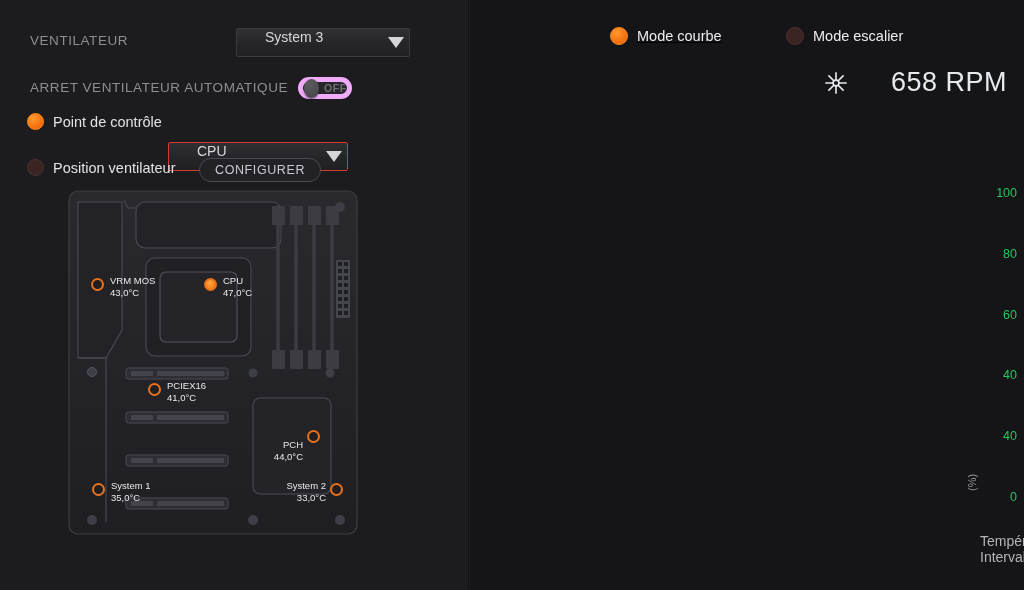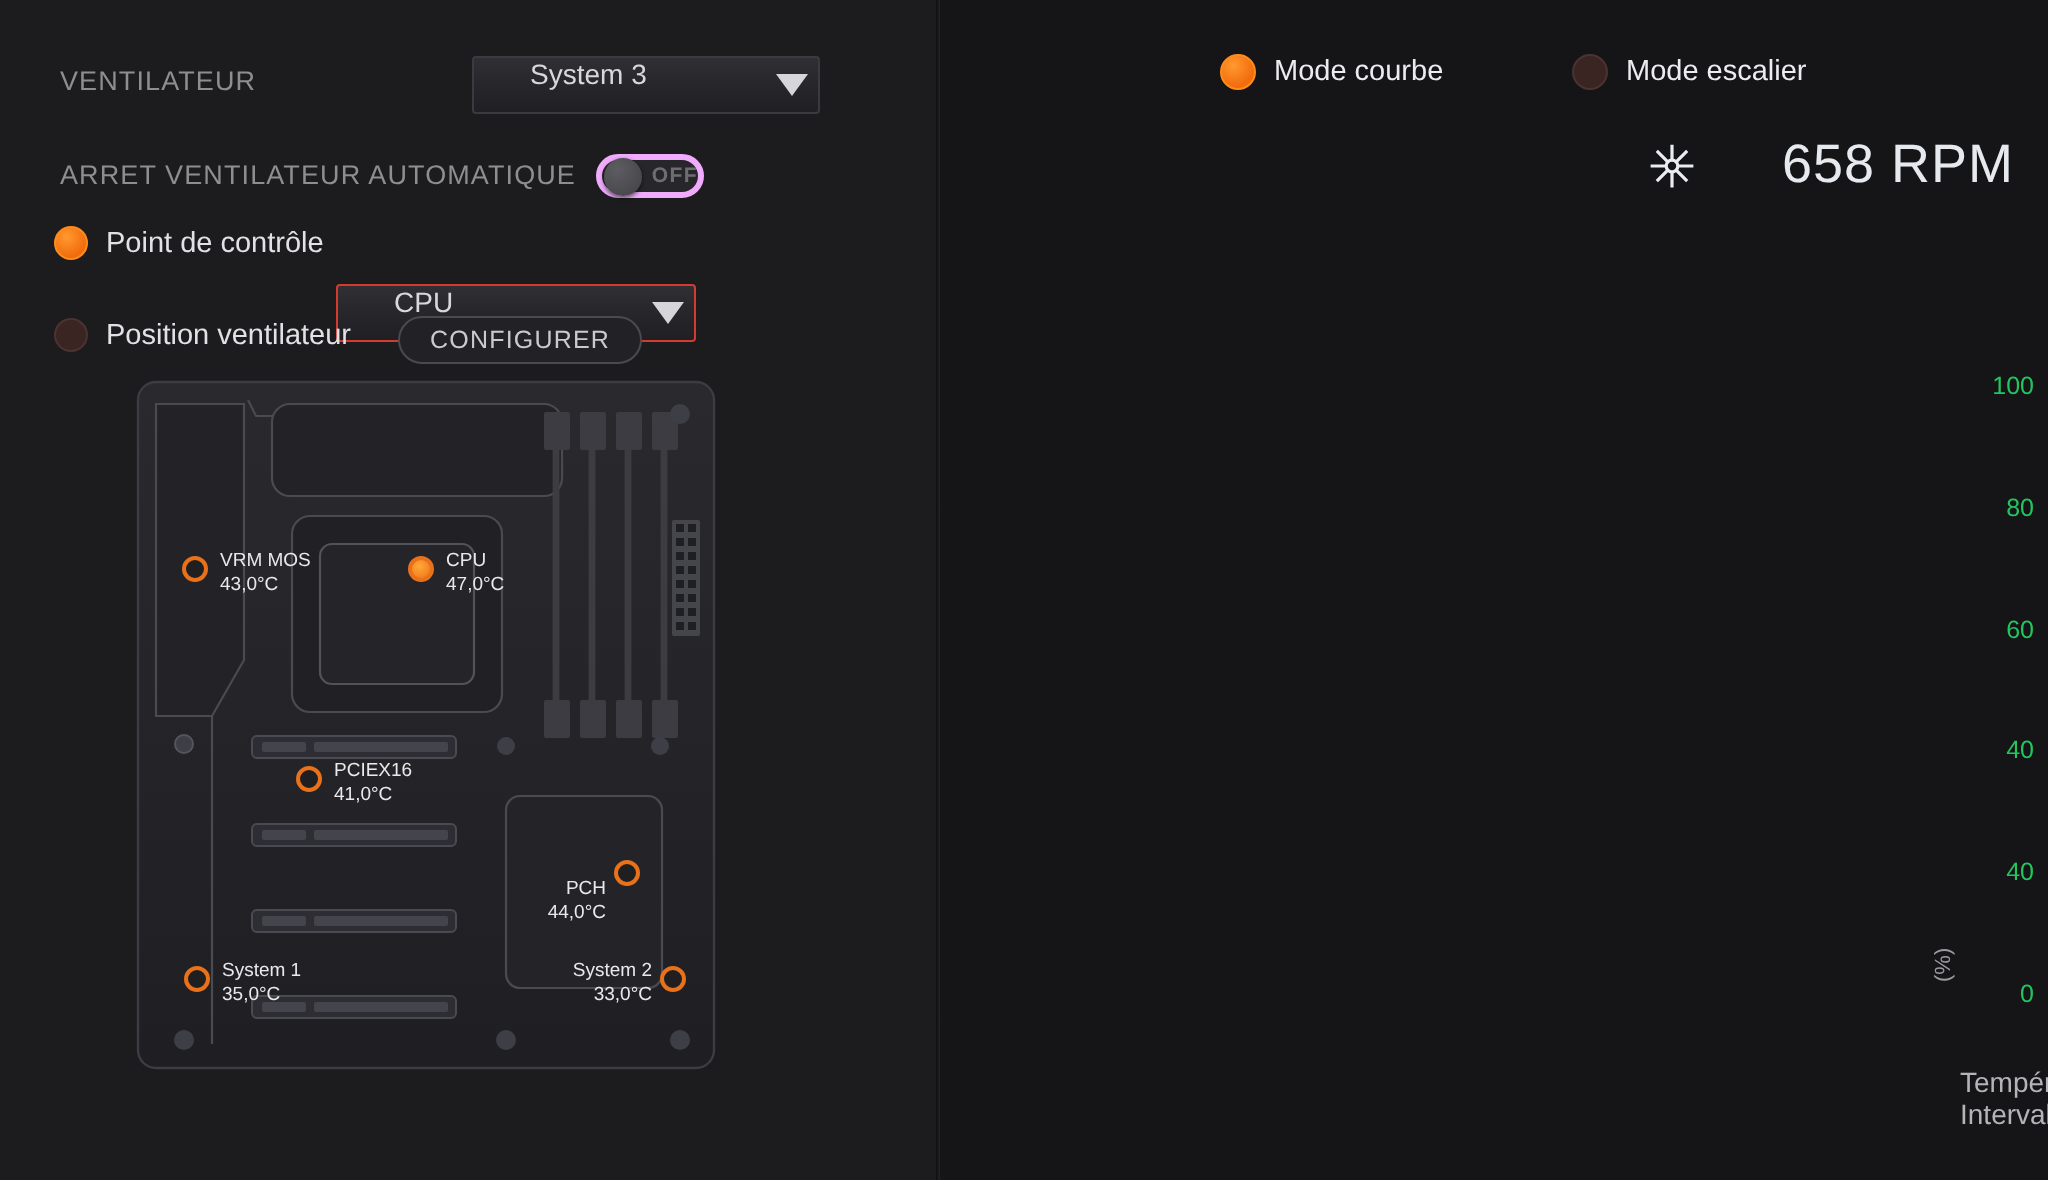--- a/index.html
+++ b/index.html
@@ -54,21 +54,21 @@
   }
   .select.highlight { border: 1px solid #d23b2e; }
 
   #sel-ventilateur { left: 236px; top: 28px; width: 174px; }
   #sel-point       { left: 168px; top: 113px; width: 180px; }
 
   
   .toggle {
     width: 54px; height: 22px; border-radius: 11px;
     background: #27272b;
-    border: 3px solid #f0abfc;
+    border: 5px solid #f0abfc;
     display: flex; align-items: center;
     cursor: pointer; position: relative;
   }
   .toggle .knob {
     width: 19px; height: 19px; border-radius: 50%;
     background: radial-gradient(circle at 35% 30%, #5d5d61, #424246);
     margin-left: 1px;
     box-shadow: 0 1px 2px rgba(0,0,0,.6);
   }
   .toggle .state {
@@ -318,21 +318,21 @@
       <div class="sensor-txt r" style="left:196px; width:62px; top:290px;">
         <div>System 2</div>
         <div>33,0°C</div>
       </div>
     </div>
   </div>
 
   <div id="right-panel">
 
     <div id="modes">
-      <div class="mode-item" style="width:176px;">
+      <div class="mode-item" style="width:176px;text-decoration:underline;">
         <span class="radio on"></span>
         <span class="mode-label">Mode courbe</span>
       </div>
       <div class="mode-item">
         <span class="radio"></span>
         <span class="mode-label">Mode escalier</span>
       </div>
     </div>
 
     <div id="rpm-row">

